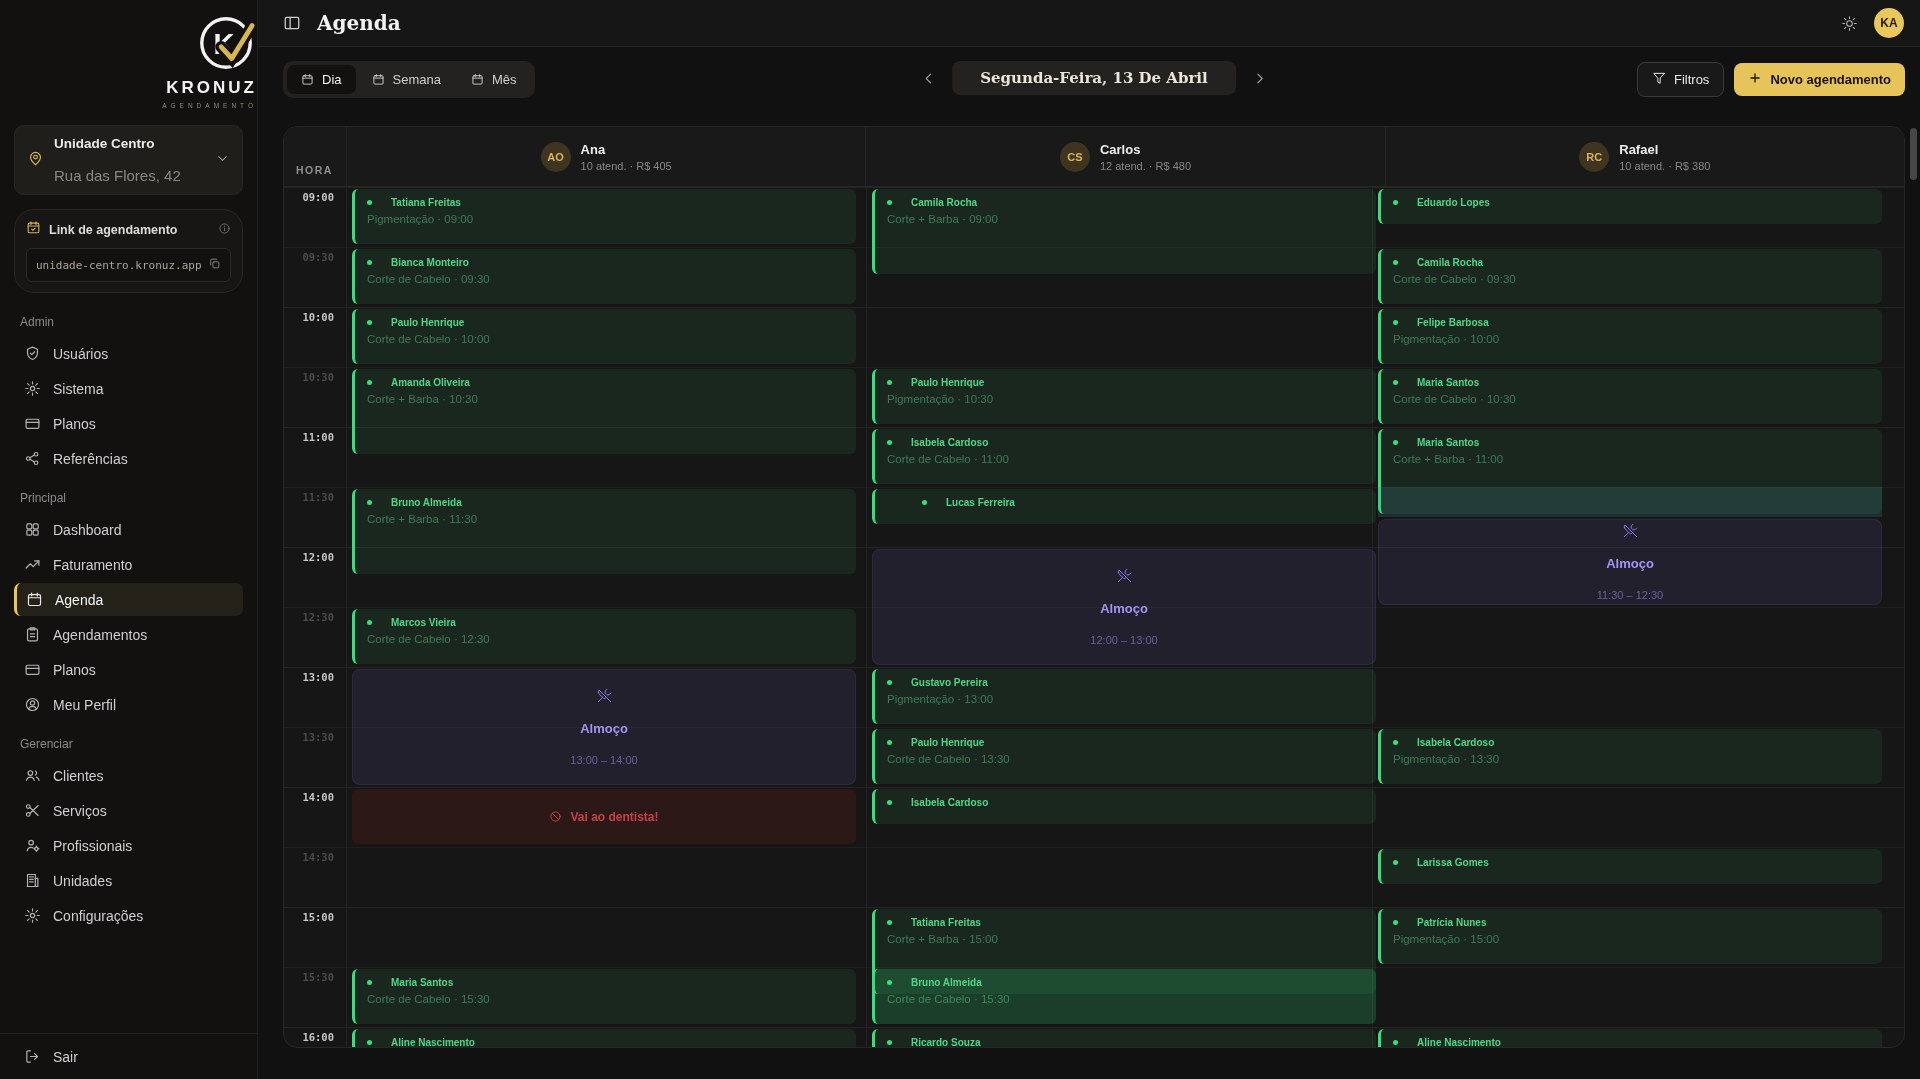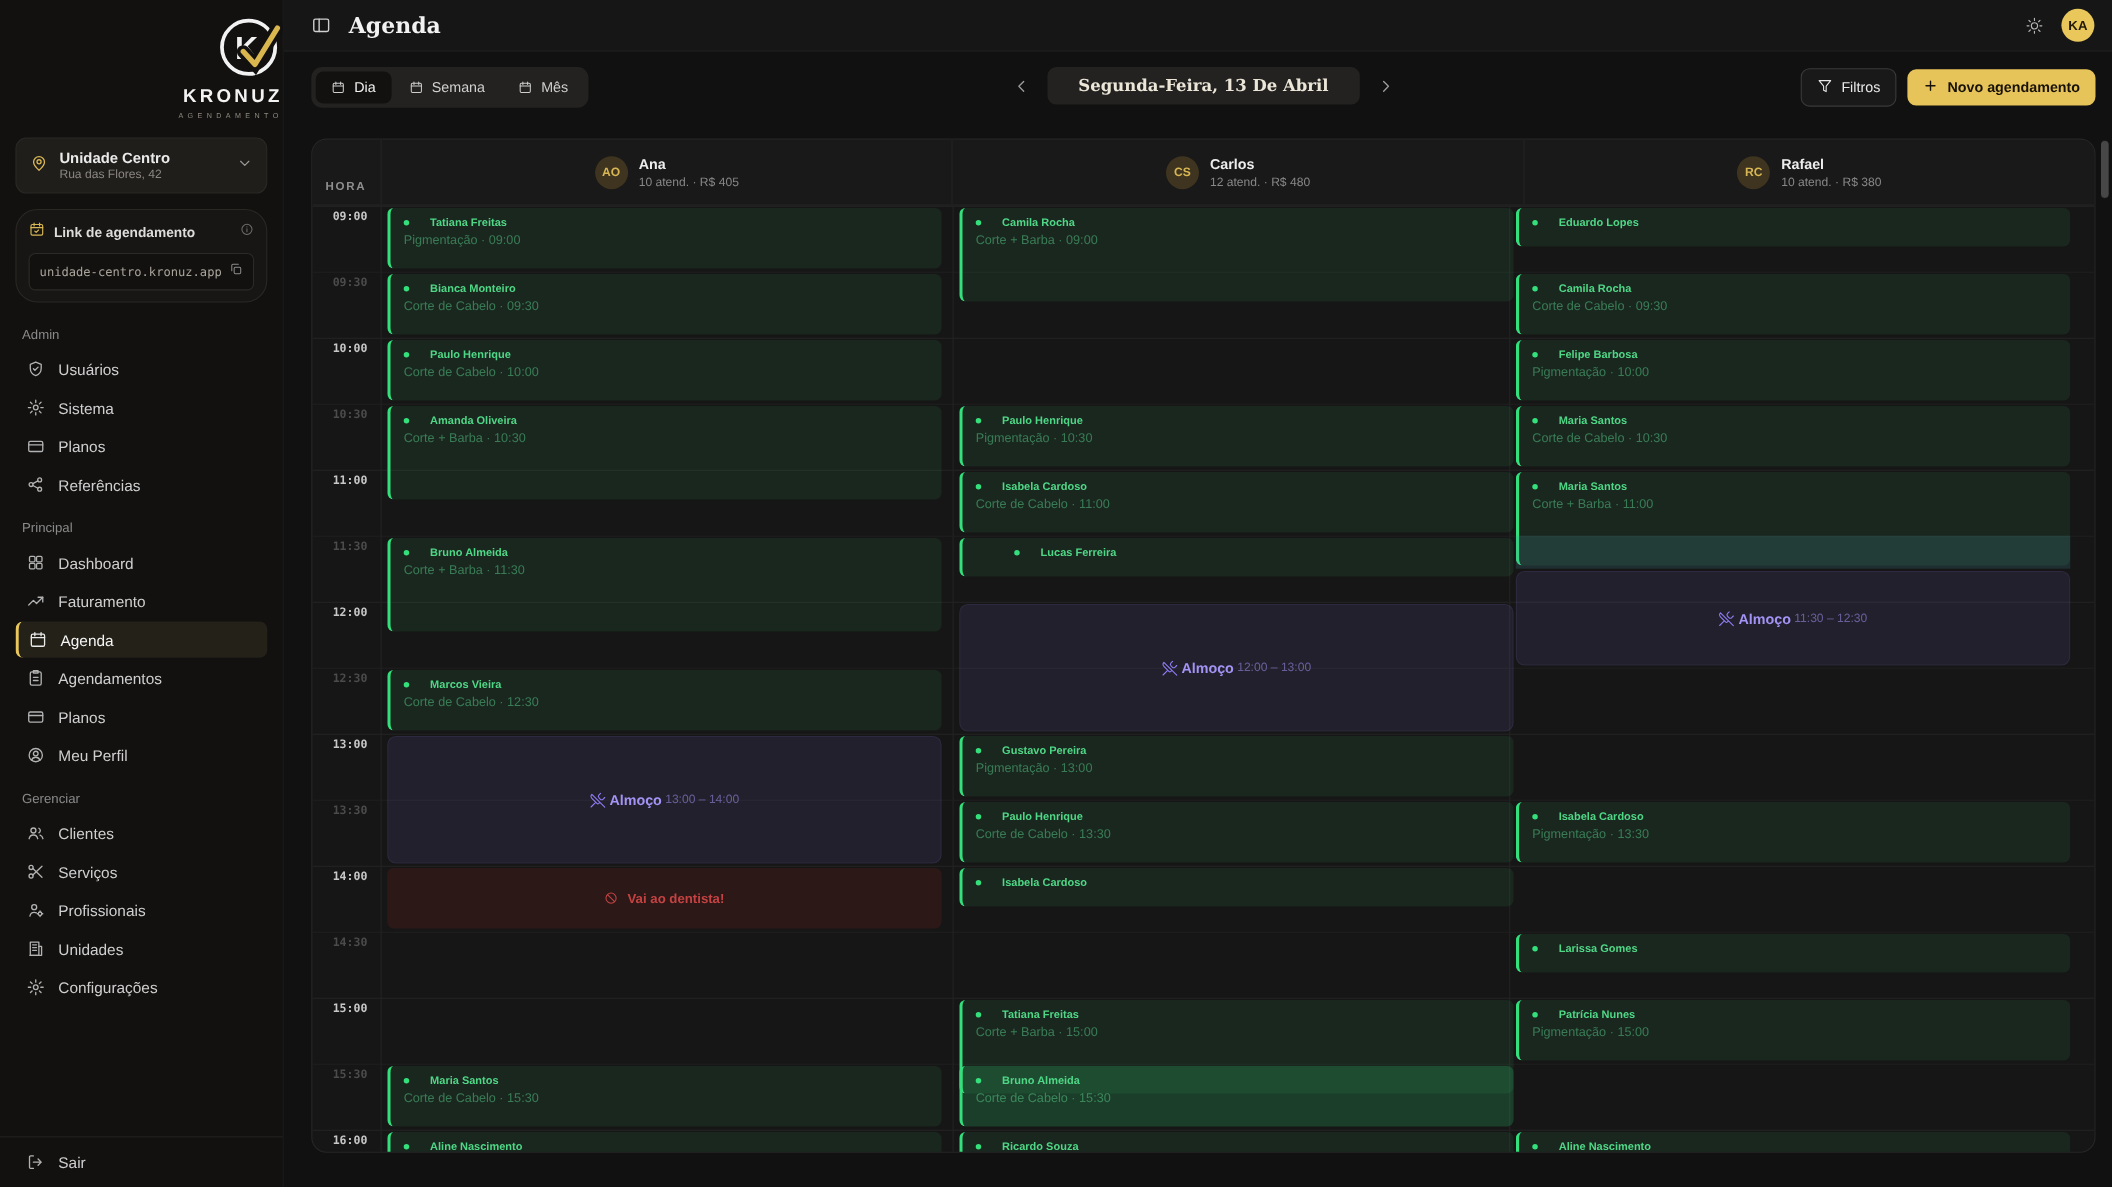--- a/index.html
+++ b/index.html
@@ -10,21 +10,21 @@
   
   .sidebar { width:258px; height:100%; background:#121110; border-right:1px solid #1f1f1f;
     display:flex; flex-direction:column; flex-shrink:0; }
   .logo-block { padding:12px 0 14px; display:flex; flex-direction:column; align-items:flex-end; }
   .logo-name { font-size:17px; font-weight:bold; letter-spacing:3px; color:#f3f3f3; margin-top:4px; }
   .logo-tag { font-size:6.5px; letter-spacing:4px; color:#8f8a7f; margin-top:4px; }
   .unit-card { margin:2px 14px 0; background:#201e1b; border:1px solid #2a2824; border-radius:10px;
     padding:10px 12px; display:flex; align-items:center; gap:10px; cursor:pointer; }
   .unit-card .pin { color:#d8b654; flex-shrink:0; }
   .unit-name { font-size:13.5px; font-weight:600; color:#eaeaea; }
-  .unit-addr { font-size:11px; color:#8a8783; margin-top:2px; }
+  .unit-addr { font-size:15px; color:#8a8783; margin-top:16px; }
   .unit-card .chev { margin-left:auto; color:#9a9a9a; }
   .link-card { margin:14px 14px 0; background:#171614; border:1px solid #2a2824; border-radius:20px; padding:10px 11px; }
   .link-head { display:flex; align-items:center; gap:8px; }
   .link-head .cal { color:#d8b654; }
   .link-label { font-size:12.5px; color:#dddcda; font-weight:600; }
   .link-head .info { margin-left:auto; color:#6f6f6f; }
   .link-input { margin-top:9px; background:#121110; border:1px solid #2b2a27; border-radius:6px;
     padding:7px 9px; display:flex; align-items:center; }
   .link-url { font-family:"DejaVu Sans Mono", monospace; font-size:11px; color:#aaa59b; flex:1;
     white-space:nowrap; overflow:hidden; }
@@ -88,22 +88,22 @@
   .t-label.major { color:#c7c7c7; }
   .t-label.minor { color:#4b4b4b; }
   .g-col { position:absolute; top:0; height:100%; width:520px; border-left:1px solid #232323; }
   .ev { position:absolute; left:5px; right:10px; border-radius:6px; background:rgba(52,211,123,0.09);
     border-left:3px solid #34e07c; padding:8px 12px; z-index:2; overflow:hidden; cursor:pointer; }
   .ev.hi { background:rgba(52,224,124,0.20); z-index:3; }
   .ev .t { display:flex; align-items:center; gap:19px; font-size:10px; font-weight:600; color:#4fd786; }
   .ev .dot { width:5px; height:5px; border-radius:50%; background:#34e07c; flex-shrink:0; }
   .ev .s { margin-top:5px; font-size:11.5px; color:rgba(95,215,145,0.48); }
   .lunch { position:absolute; left:5px; right:10px; border-radius:8px; background:rgba(143,125,245,0.10);
-    border:1px solid rgba(143,125,245,0.10); display:flex; flex-direction:row; align-items:center;
-    justify-content:center; gap:3px; z-index:1; cursor:pointer; }
+    border:1px solid rgba(143,125,245,0.10); display:flex; flex-direction:column; align-items:center;
+    justify-content:center; gap:18px; z-index:1; cursor:pointer; }
   .lunch .lic { color:#8f7df5; display:flex; }
   .lunch .ln { font-size:13px; font-weight:600; color:#a393f5; }
   .lunch .lr { font-size:11px; color:rgba(163,147,245,0.55); }
   .blocked { position:absolute; left:5px; right:10px; border-radius:6px; background:rgba(190,40,40,0.14);
     display:flex; align-items:center; justify-content:center; gap:8px; color:#c54242; font-size:12px;
     font-weight:600; z-index:2; cursor:pointer; }
   .blocked .bic { display:flex; }
   .overlapstrip { position:absolute; left:5px; right:10px; background:rgba(70,150,160,0.20); z-index:3; }
   .scroll-thumb { position:fixed; right:3px; top:128px; width:7px; height:52px; border-radius:4px;
     background:#474747; z-index:50; }

